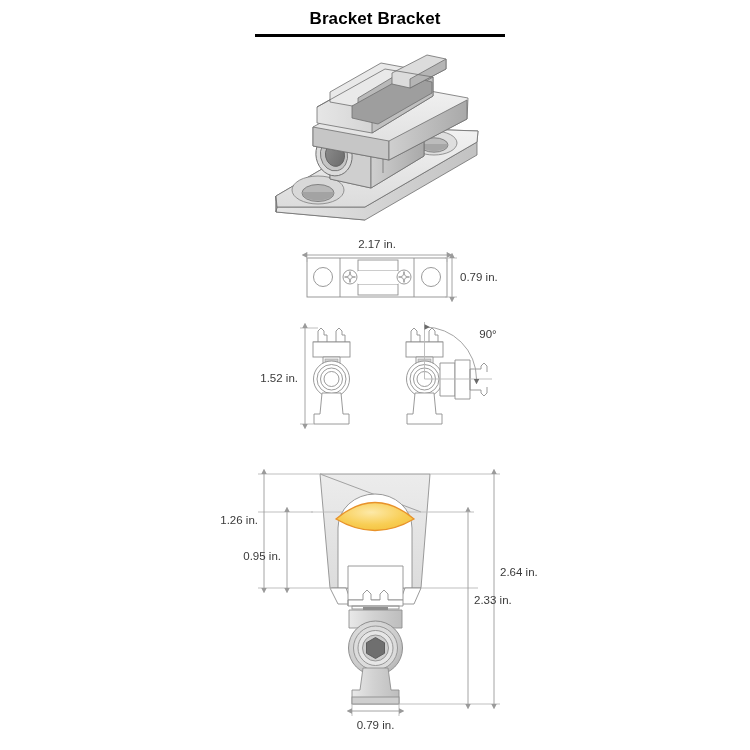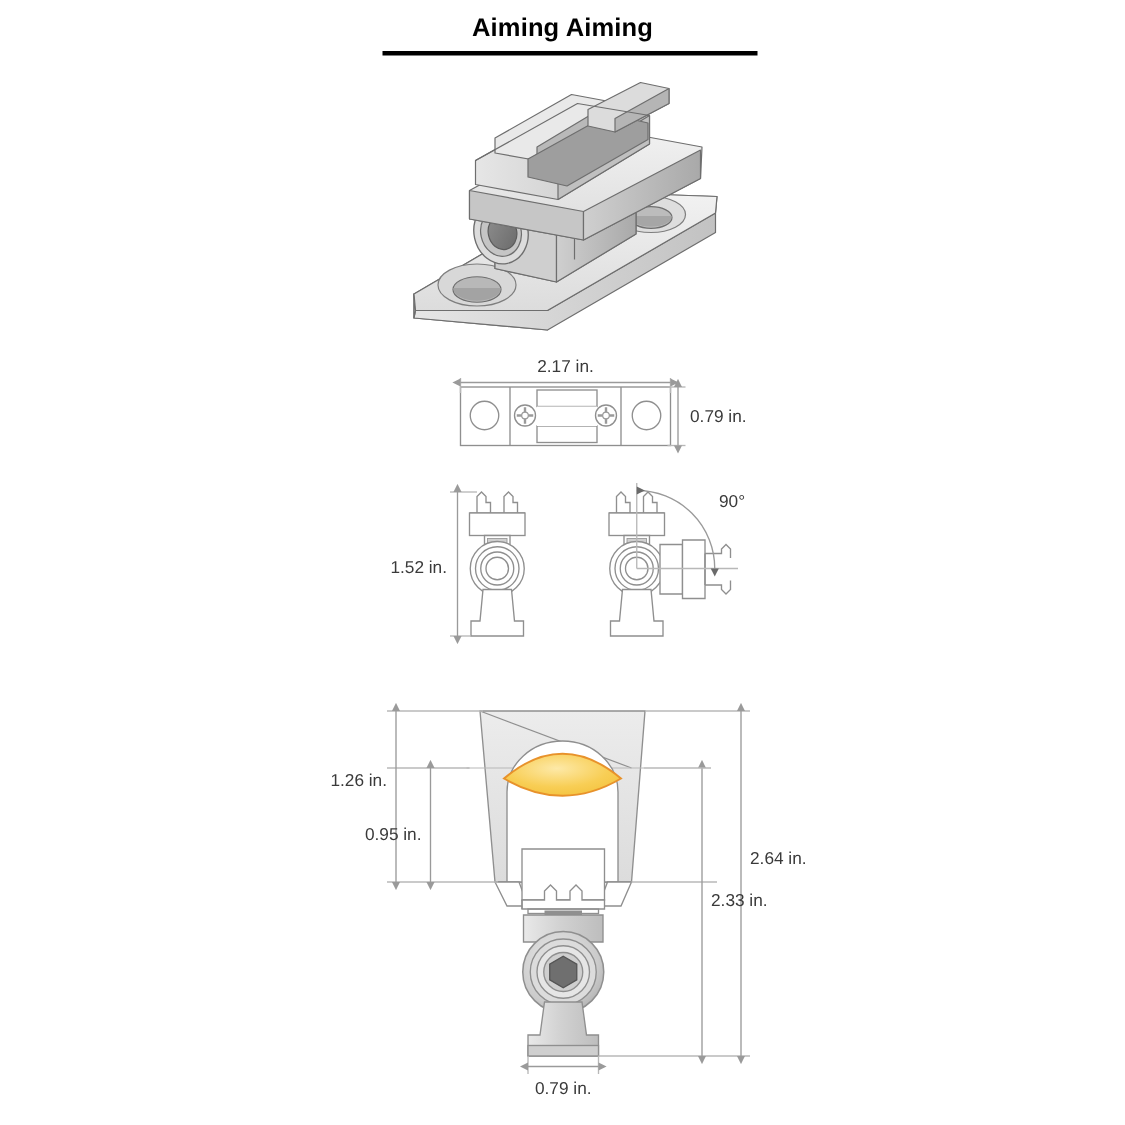--- a/index.html
+++ b/index.html
@@ -87,21 +87,21 @@
     stroke-width: 0.8;
     stroke-linejoin: round;
   }
 </style>
 </head>
 <body>
 
 <div id="sheet">
 
   <div class="title-block">
-    <span class="title-text">Aiming Aiming</span>
+    <span class="title-text">Bracket Bracket</span>
   </div>
   <div class="title-rule"></div>
 
   <svg id="drawing" viewBox="0 0 750 750">
     <defs>
       <linearGradient id="gMetalTop" x1="0" y1="0" x2="0" y2="1">
         <stop offset="0%" stop-color="#f2f2f2"></stop>
         <stop offset="100%" stop-color="#dcdcdc"></stop>
       </linearGradient>
       <linearGradient id="gMetalSide" x1="0" y1="0" x2="1" y2="0">

